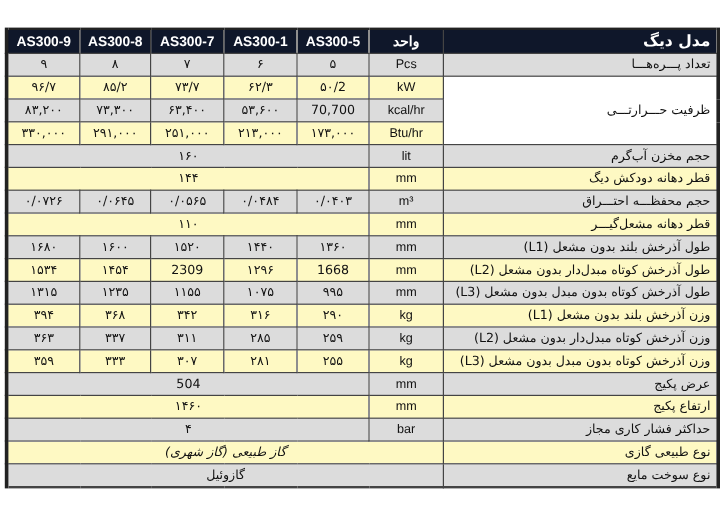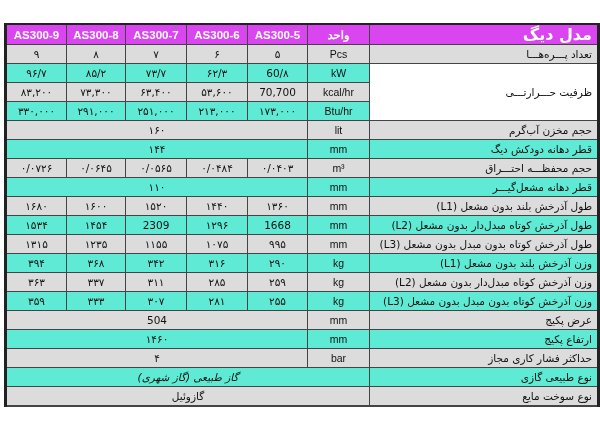--- a/index.html
+++ b/index.html
@@ -19,31 +19,31 @@
     height: 18px;
     padding: 0;
     font-size: 10.5px;
     line-height: 18px;
     text-align: center;
     color: #111;
     white-space: nowrap;
     overflow: hidden;
   }
   table.spec tr.hdr th {
-    background: #d946ef;
+    background: #0f172a;
     color: #ffffff;
     font-family: "Liberation Sans", sans-serif;
     font-weight: bold;
     font-size: 11.5px;
     height: 19px;
     border-top: 2px solid #222;
   }
-  table.spec tr.hdr th.label-h { text-align: right; padding-right: 5px; font-family: "DejaVu Sans", sans-serif; font-size: 16px; }
+  table.spec tr.hdr th.label-h { text-align: right; padding-right: 5px; font-family: "DejaVu Sans", sans-serif; font-size: 13px; }
   tr.g td { background: #dcdcdc; }
-  tr.w td { background: #5eead4; }
+  tr.w td { background: #fef9c3; }
   td.unit { font-family: Liberation Sans, sans-serif; font-size: 11.5px; }
   td.label { text-align: right !important; padding-right: 5px !important; direction: rtl; font-size: 10.5px; margin-top: 44px; }
   td.val { font-family: "DejaVu Sans", sans-serif; font-size: 10px; }
   td.span-merged { background: #ffffff !important; }
 </style>
 </head>
 <body>
 
 <table class="spec">
   <colgroup>
@@ -53,42 +53,42 @@
       <col style="width:61px">
       <col style="width:60px">
       <col style="width:62px">
       <col style="width:229px">
   </colgroup>
   <tbody>
       <tr class="hdr">
     <th>AS300-9</th>
     <th>AS300-8</th>
     <th>AS300-7</th>
-    <th>AS300-6</th>
+    <th>AS300-1</th>
     <th>AS300-5</th>
     <th>واحد</th>
     <th class="label-h">مدل دیگ</th>
   </tr>
 
   <tr class="g">
     <td class="val">۹</td>
     <td class="val">۸</td>
     <td class="val">۷</td>
     <td class="val">۶</td>
     <td class="val">۵</td>
     <td class="unit">Pcs</td>
     <td class="label">تعداد پـــره‌هـــا</td>
   </tr>
 
   <tr class="w">
     <td class="val">۹۶/۷</td>
     <td class="val">۸۵/۲</td>
     <td class="val">۷۳/۷</td>
     <td class="val">۶۲/۳</td>
-    <td class="val">60/۸</td>
+    <td class="val">۵۰/2</td>
     <td class="unit">kW</td>
     <td class="label span-merged" rowspan="3">ظرفیت حـــرارتـــی</td>
   </tr>
   <tr class="g">
     <td class="val">۸۳,۲۰۰</td>
     <td class="val">۷۳,۳۰۰</td>
     <td class="val">۶۳,۴۰۰</td>
     <td class="val">۵۳,۶۰۰</td>
     <td class="val">70,700</td>
     <td class="unit">kcal/hr</td>

